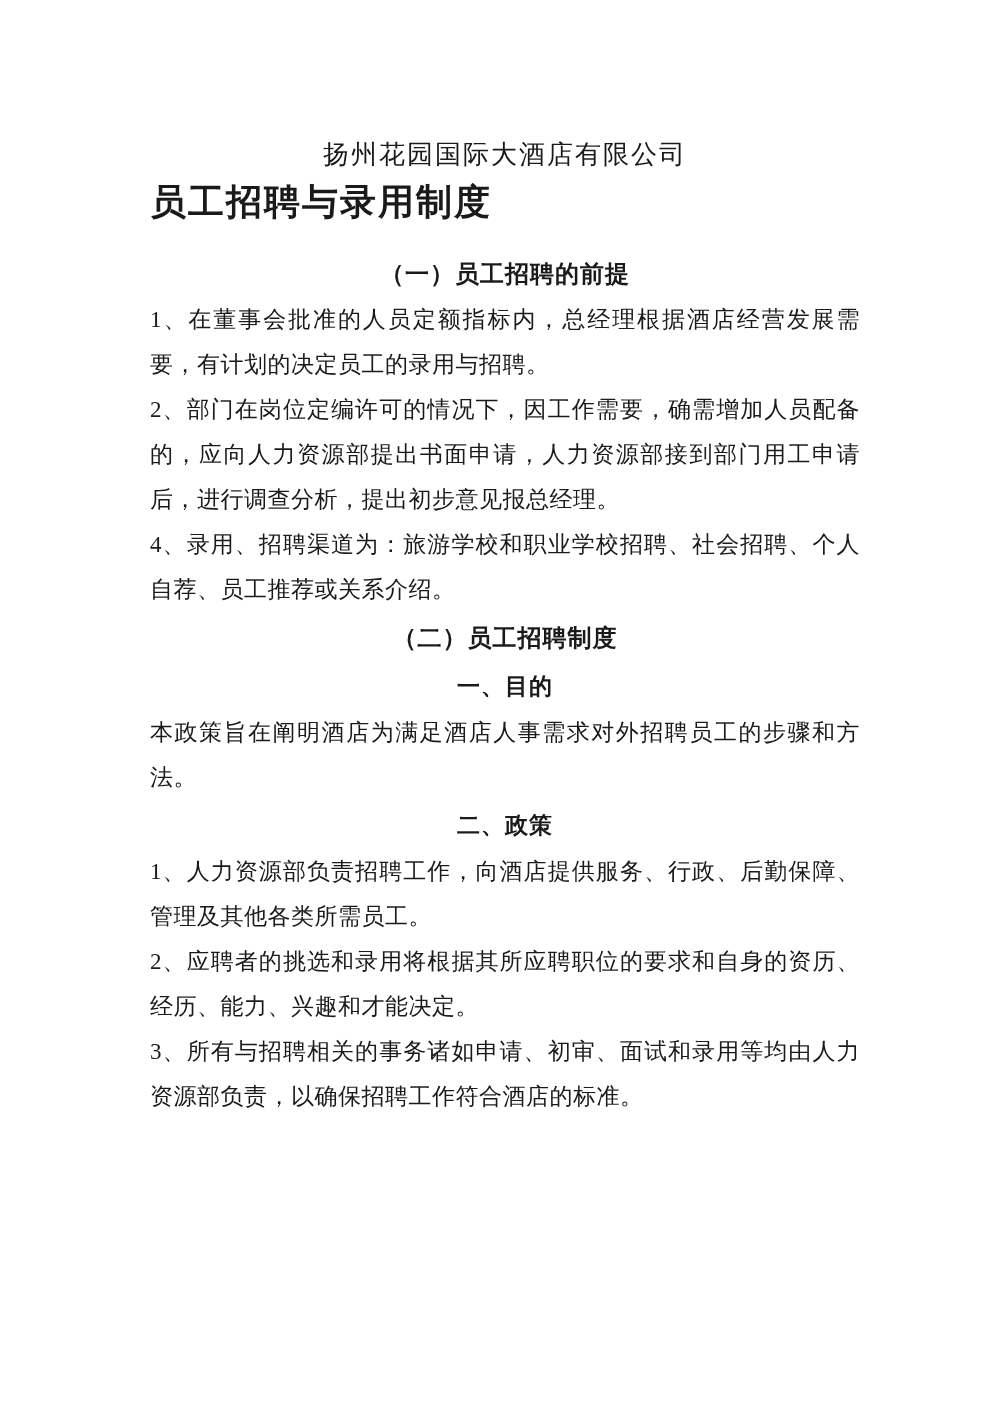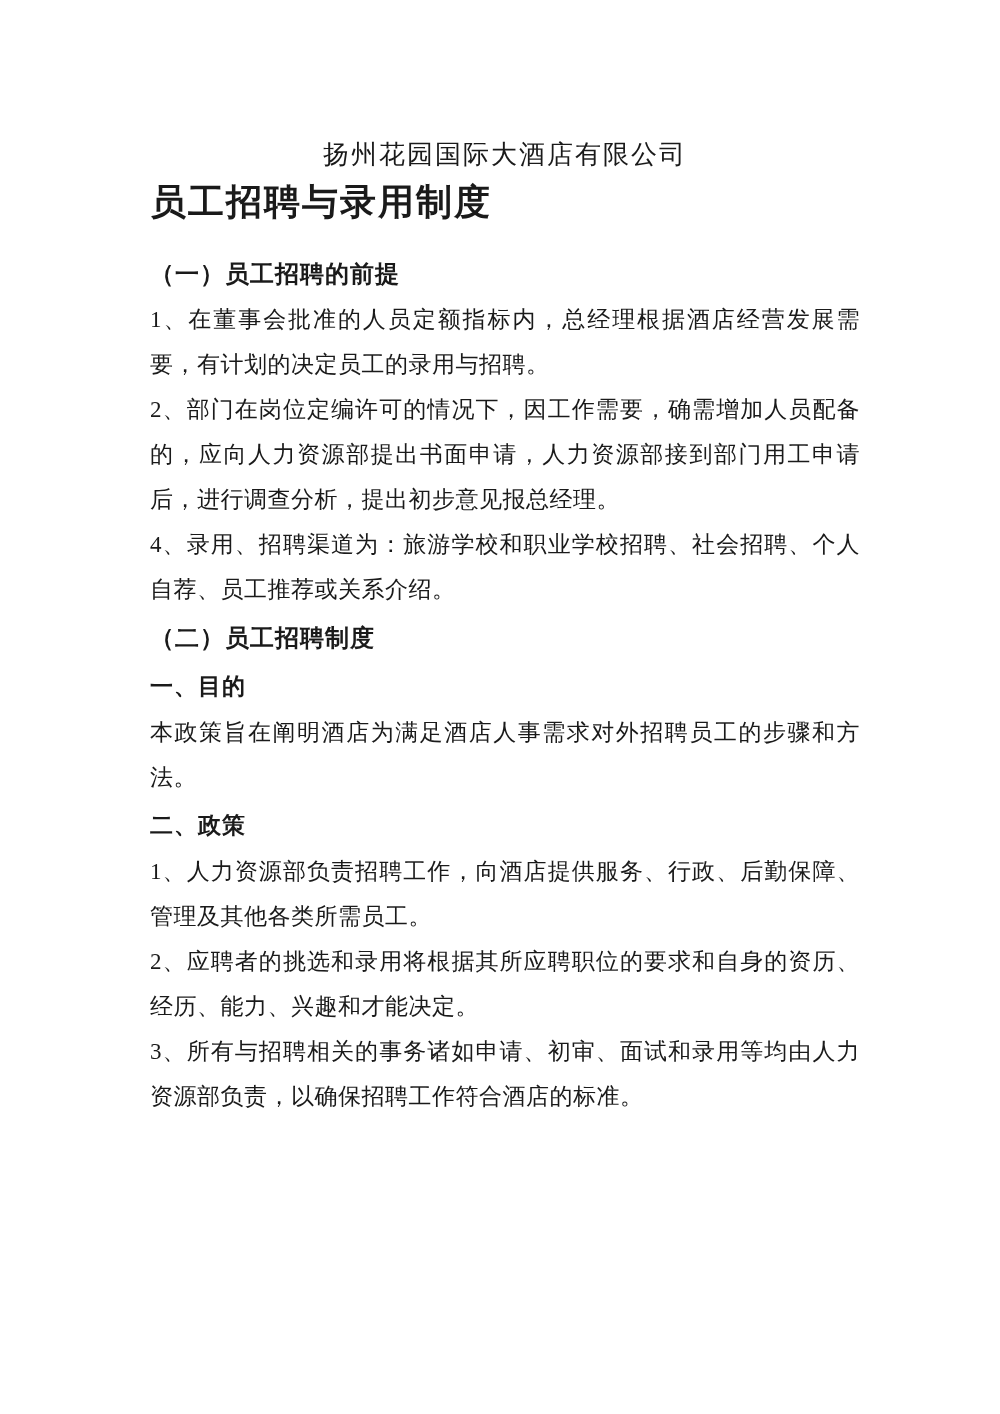--- a/index.html
+++ b/index.html
@@ -41,28 +41,30 @@
   .doc-body {
     margin-top: 12px;
   }
   .section-heading {
     font-family: "Liberation Sans", "DejaVu Sans", sans-serif;
     font-size: 24px;
     line-height: 47px;
     font-weight: 700;
     letter-spacing: 1px;
     margin: 2px 0 0 0;
+    text-align: center;
   }
   .sub-heading {
     font-family: "Liberation Sans", "DejaVu Sans", sans-serif;
     font-size: 23px;
     line-height: 47px;
     font-weight: 700;
     letter-spacing: 1px;
     margin: 2px 0 0 0;
+    text-align: center;
   }
   .paragraph {
     font-family: "Liberation Serif", "DejaVu Serif", serif;
     font-size: 23px;
     line-height: 45px;
     font-weight: 400;
     text-align: justify;
     text-justify: inter-ideograph;
     letter-spacing: 0.5px;
     margin: 0;

